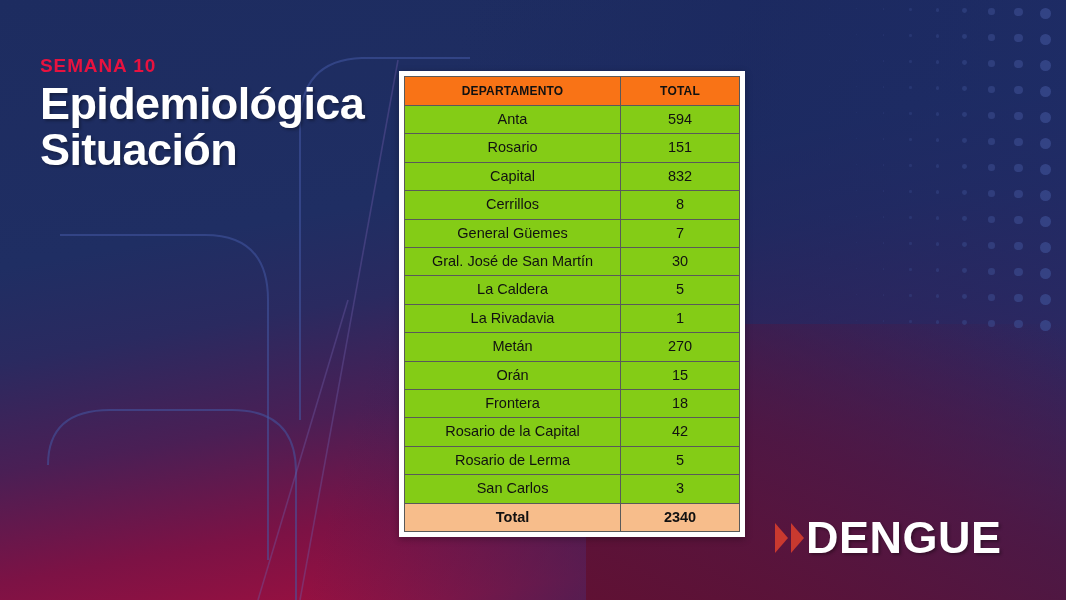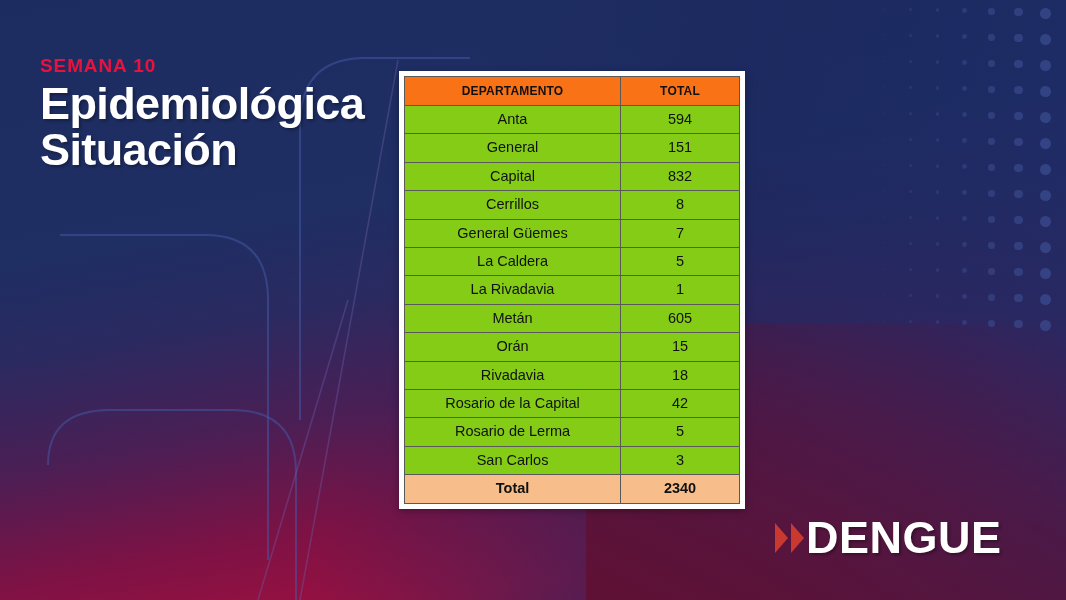--- a/index.html
+++ b/index.html
@@ -337,53 +337,57 @@
           <th>DEPARTAMENTO</th>
           <th>TOTAL</th>
         </tr>
       </thead>
       <tbody id="table-body">
           <tr>
             <td>Anta</td>
             <td>594</td>
           </tr>
           <tr>
-            <td>General</td>
+            <td>Rosario</td>
             <td>151</td>
           </tr>
           <tr>
             <td>Capital</td>
             <td>832</td>
           </tr>
           <tr>
             <td>Cerrillos</td>
             <td>8</td>
           </tr>
           <tr>
             <td>General Güemes</td>
             <td>7</td>
           </tr>
           <tr>
+            <td>Gral. José de San Martín</td>
+            <td>30</td>
+          </tr>
+          <tr>
             <td>La Caldera</td>
             <td>5</td>
           </tr>
           <tr>
             <td>La Rivadavia</td>
             <td>1</td>
           </tr>
           <tr>
             <td>Metán</td>
-            <td>605</td>
+            <td>270</td>
           </tr>
           <tr>
             <td>Orán</td>
             <td>15</td>
           </tr>
           <tr>
-            <td>Rivadavia</td>
+            <td>Frontera</td>
             <td>18</td>
           </tr>
           <tr>
             <td>Rosario de la Capital</td>
             <td>42</td>
           </tr>
           <tr>
             <td>Rosario de Lerma</td>
             <td>5</td>
           </tr>

